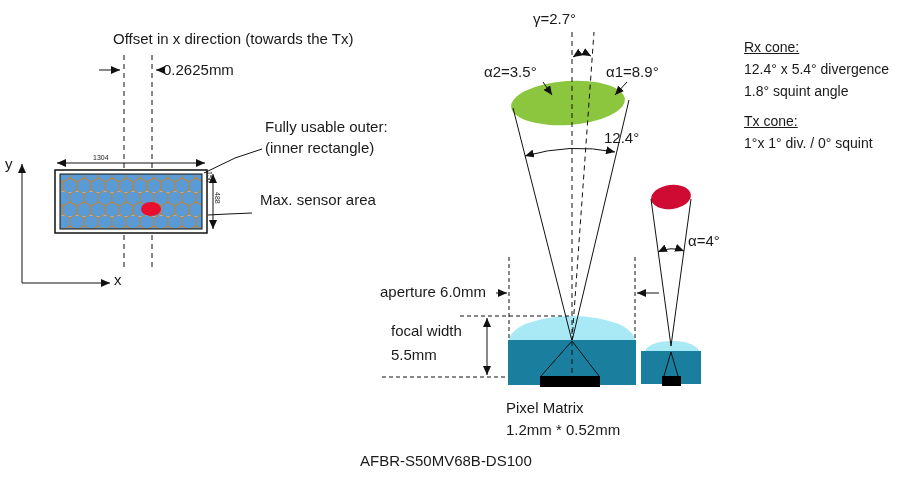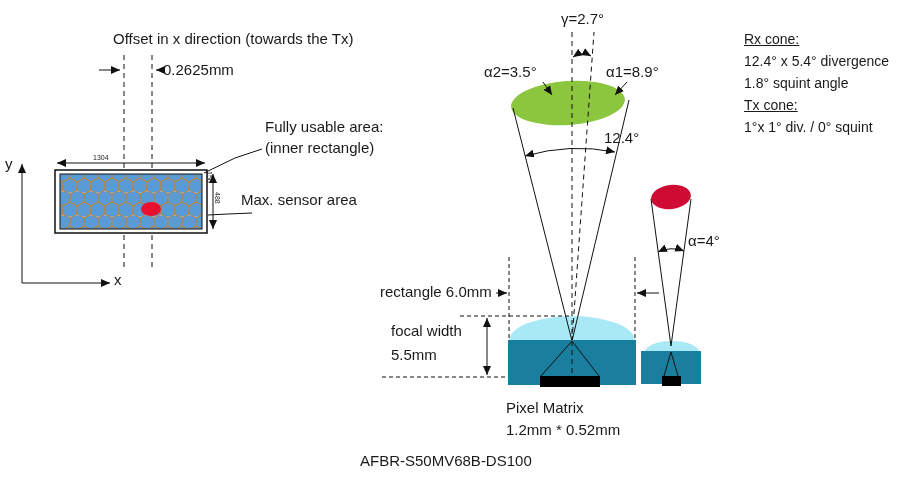--- a/index.html
+++ b/index.html
@@ -6,21 +6,21 @@
   .stage{position:relative;width:900px;height:496px;background:#ffffff;
          font-family:"Liberation Sans",sans-serif;color:#1a1a1a;overflow:hidden;}
   .stage svg{position:absolute;left:0;top:0;}
   .lbl{position:absolute;font-size:15px;line-height:18px;white-space:nowrap;}
   .block{position:absolute;}
   .block div{font-size:15px;line-height:21px;white-space:nowrap;}
   .tiny{font-size:7px;line-height:8px;}
   .rot{transform:rotate(90deg);transform-origin:left top;}
   .legend{position:absolute;left:744px;top:28px;}
   .legend div{font-size:14px;line-height:22px;white-space:nowrap;}
-  .legend .legend-title{text-decoration:underline;}
+  .legend .legend-title{text-decoration:underline;margin-top:8px;}
   .dimbg{background:#fff;padding:0 1px;}
 </style>
 </head>
 <body>
 
 <div class="stage">
 
   <svg width="900" height="496" viewBox="0 0 900 496">
     <defs>
       <marker id="ah" markerWidth="10" markerHeight="8" refX="9" refY="4" orient="auto" markerUnits="userSpaceOnUse">
@@ -120,33 +120,33 @@
 
   <div class="lbl" style="left:113px;top:30px">Offset in x direction (towards the Tx)</div>
   <div class="lbl" style="left:163px;top:61px">0.2625mm</div>
   <div class="lbl tiny dimbg" style="left:92px;top:154px">1304</div>
   <div class="lbl tiny rot" style="left:213px;top:171px">150</div>
   <div class="lbl tiny rot" style="left:221px;top:192px">488</div>
   <div class="lbl" style="left:5px;top:155px">y</div>
   <div class="lbl" style="left:114px;top:271px">x</div>
 
   <div class="block" style="left:265px;top:116px">
-    <div>Fully usable area:</div>
+    <div>Fully usable outer:</div>
     <div>(inner rectangle)</div>
   </div>
-  <div class="block" style="left:241px;top:189px">
+  <div class="block" style="left:260px;top:189px">
     <div>Max. sensor area</div>
   </div>
 
-  <div class="lbl" style="left:561px;top:10px">γ=2.7°</div>
+  <div class="lbl" style="left:533px;top:10px">γ=2.7°</div>
   <div class="lbl" style="left:484px;top:63px">α2=3.5°</div>
   <div class="lbl" style="left:606px;top:63px">α1=8.9°</div>
   <div class="lbl" style="left:604px;top:129px">12.4°</div>
   <div class="lbl" style="left:688px;top:232px">α=4°</div>
-  <div class="lbl" style="left:380px;top:283px">rectangle 6.0mm</div>
+  <div class="lbl" style="left:380px;top:283px">aperture 6.0mm</div>
   <div class="lbl" style="left:391px;top:322px">focal width</div>
   <div class="lbl" style="left:391px;top:346px">5.5mm</div>
   <div class="lbl" style="left:506px;top:399px">Pixel Matrix</div>
   <div class="lbl" style="left:506px;top:421px">1.2mm * 0.52mm</div>
 
   <div class="lbl" style="left:360px;top:452px">AFBR-S50MV68B-DS100</div>
 
   <div class="legend">
     <div class="legend-title">Rx cone:</div>
     <div>12.4° x 5.4° divergence</div>

